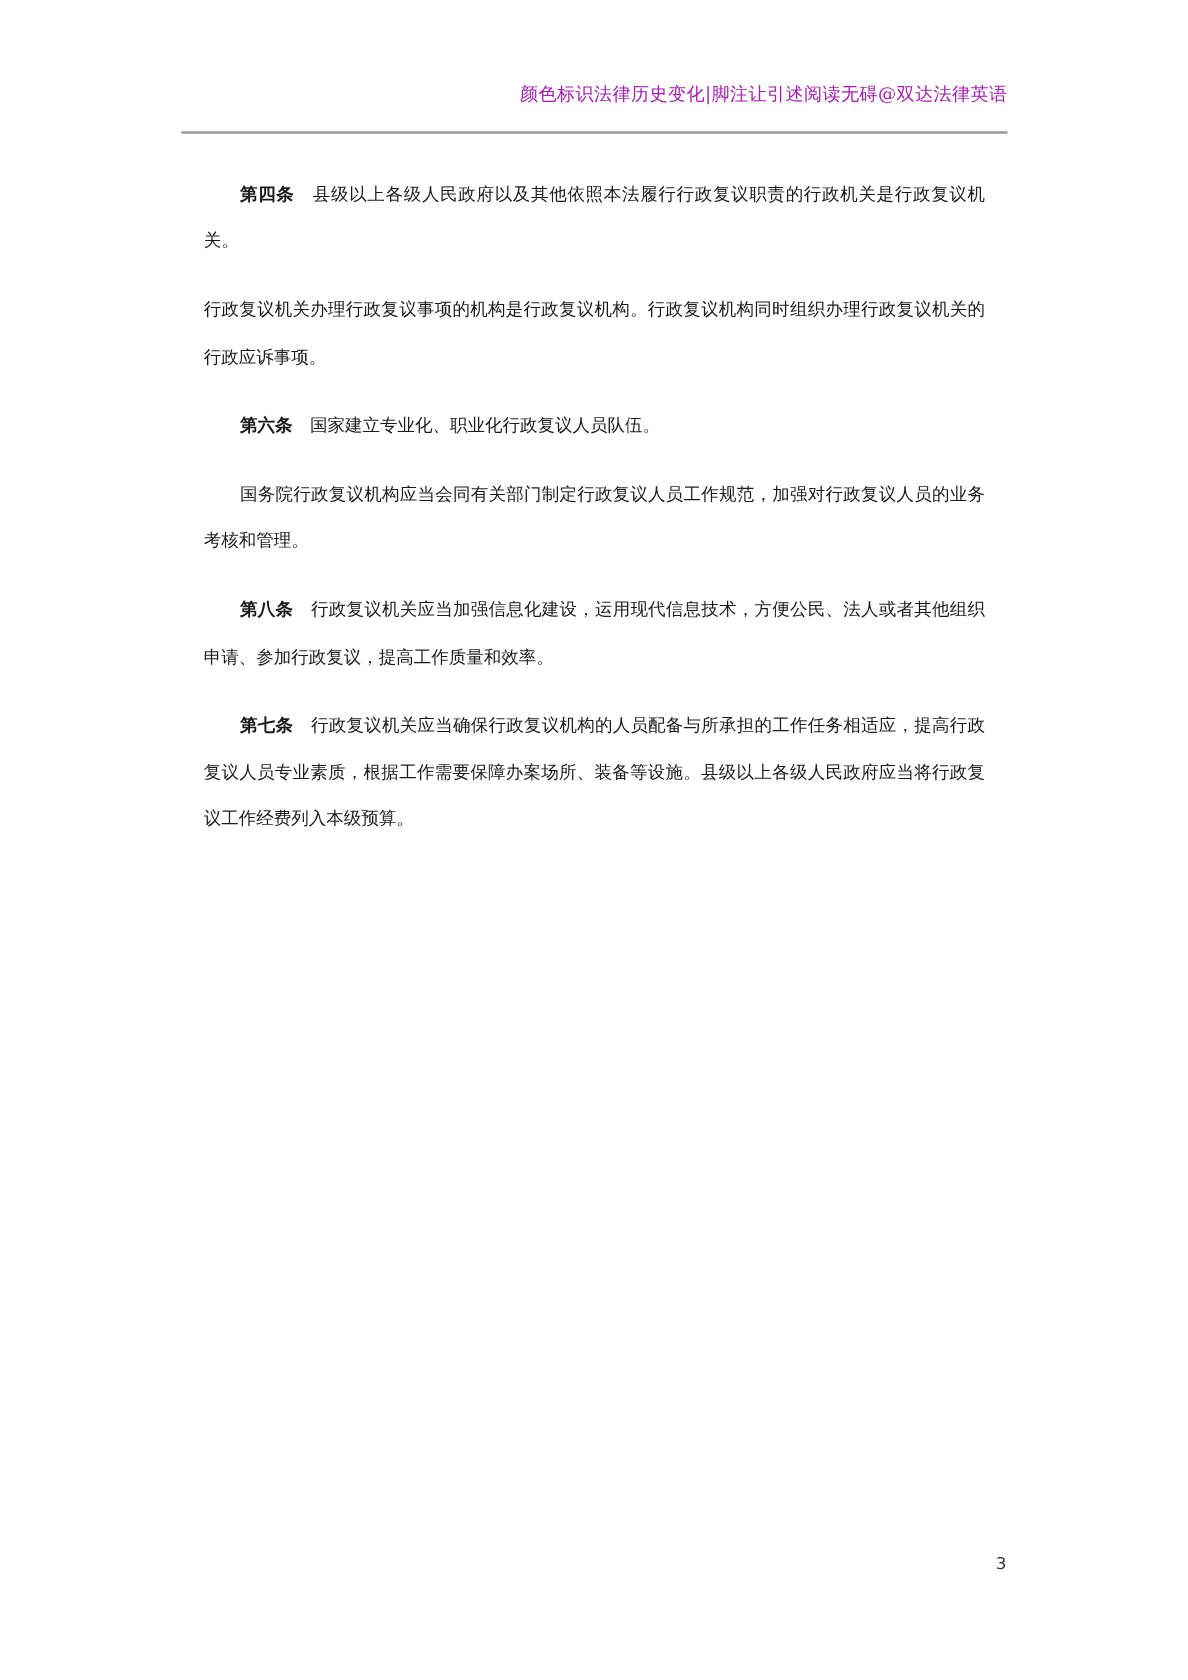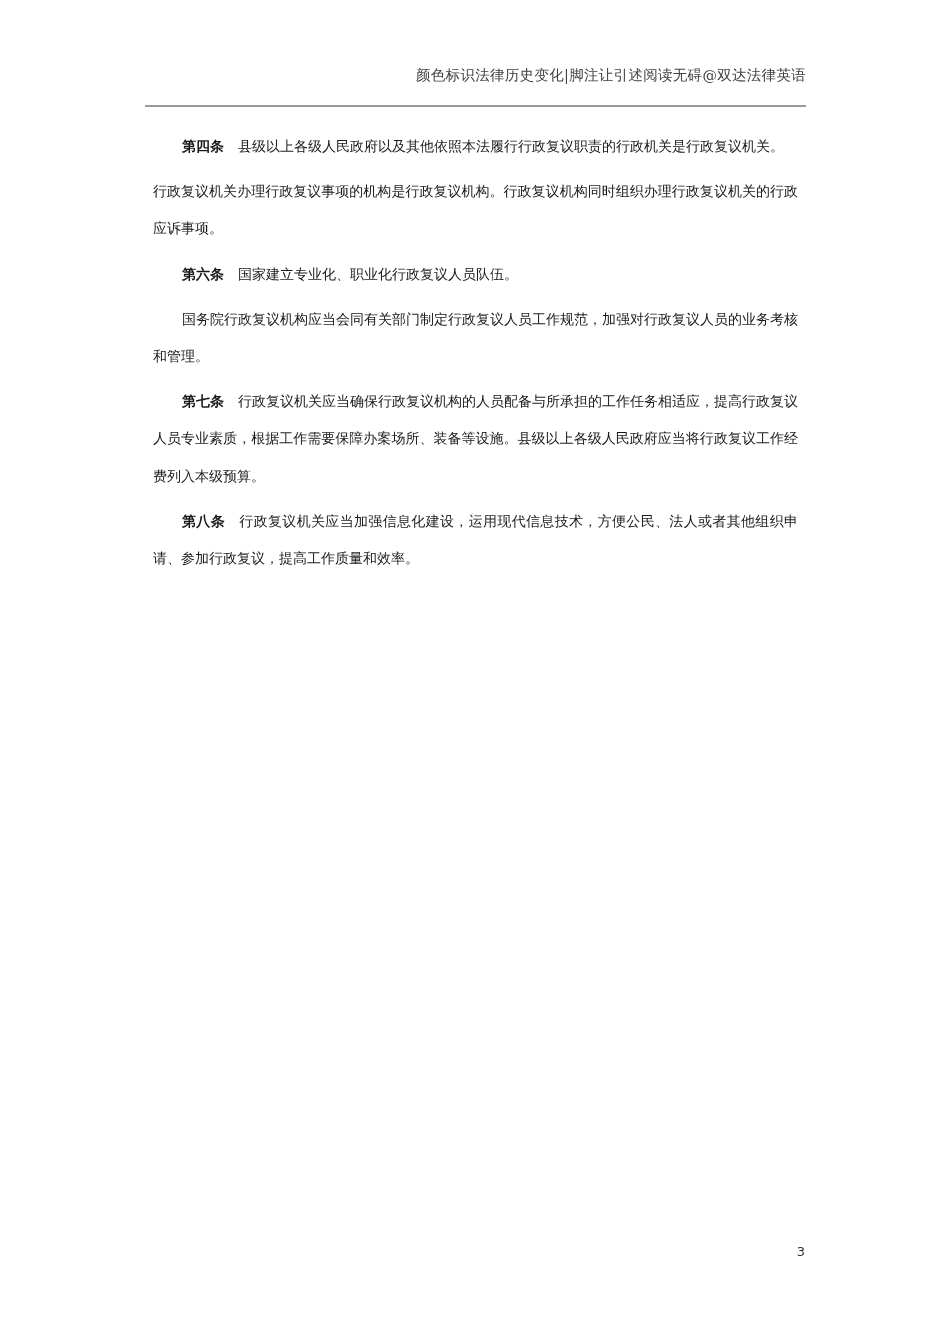--- a/index.html
+++ b/index.html
@@ -1,21 +1,21 @@
 <!DOCTYPE html>
 <html><head>
 <meta charset="utf-8">
 <style>
   html, body { margin: 0; padding: 0; background: #ffffff; }
   body { width: 950px; height: 1344px; position: relative; overflow: hidden;
          font-family: "DejaVu Serif", "Liberation Serif", serif; color: #1a1a1a; }
-  .header-text { position: absolute; top: 66px; right: 144px; font-size: 14.5px; letter-spacing: 0.3px; color: #404040; white-space: nowrap; }
+  .header-text { position: absolute; top: 66px; right: 144px; font-size: 14.5px; letter-spacing: 0.3px; color: #a21caf; white-space: nowrap; }
   .header-rule { position: absolute; top: 105px; left: 145px; width: 661px; height: 2px; background: #9a9a9a; }
   .body { position: absolute; top: 120px; left: 145px; width: 661px; font-size: 14px; line-height: 37.2px; text-align: justify; }
-  .p { margin: 8px; }
+  .p { margin: 18px; }
   .indent { text-indent: 29px; }
   .art { font-weight: bold; }
   .art-gap { display: inline-block; width: 14px; }
   .del { color: #8a8a8a; text-decoration: line-through; text-decoration-color: #8a8a8a; }
   .page-num { position: absolute; top: 1244px; right: 145px; font-family: "DejaVu Sans", "Liberation Sans", sans-serif; font-size: 13px; color: #333; }
 </style>
 </head>
 <body>
 
 <div class="header-text">颜色标识法律历史变化|脚注让引述阅读无碍@双达法律英语</div>
@@ -23,21 +23,21 @@
 
 <div class="body">
 
   <p class="p indent"><span class="art">第四条</span><span class="art-gap"></span><span>县级以上各级人民政府以及其他依照本法履行行政复议职责的行政机关是行政复议机关。</span></p>
   <p class="p">行政复议机关办理行政复议事项的机构是行政复议机构。行政复议机构同时组织办理行政复议机关的行政应诉事项。</p>
 
 
   <p class="p indent"><span class="art">第六条</span><span class="art-gap"></span><span>国家建立专业化、职业化行政复议人员队伍。</span></p>
   <p class="p indent">国务院行政复议机构应当会同有关部门制定行政复议人员工作规范，加强对行政复议人员的业务考核和管理。</p>
 
+  <p class="p indent"><span class="art">第八条</span><span class="art-gap"></span><span>行政复议机关应当加强信息化建设，运用现代信息技术，方便公民、法人或者其他组织申请、参加行政复议，提高工作质量和效率。</span></p>
+
   <p class="p indent"><span class="art">第七条</span><span class="art-gap"></span><span>行政复议机关应当确保行政复议机构的人员配备与所承担的工作任务相适应，提高行政复议人员专业素质，根据工作需要保障办案场所、装备等设施。县级以上各级人民政府应当将行政复议工作经费列入本级预算。</span></p>
-
-  <p class="p indent"><span class="art">第八条</span><span class="art-gap"></span><span>行政复议机关应当加强信息化建设，运用现代信息技术，方便公民、法人或者其他组织申请、参加行政复议，提高工作质量和效率。</span></p>
 
 
 
 </div>
 
 <div class="page-num">3</div>
 
 </body></html>

